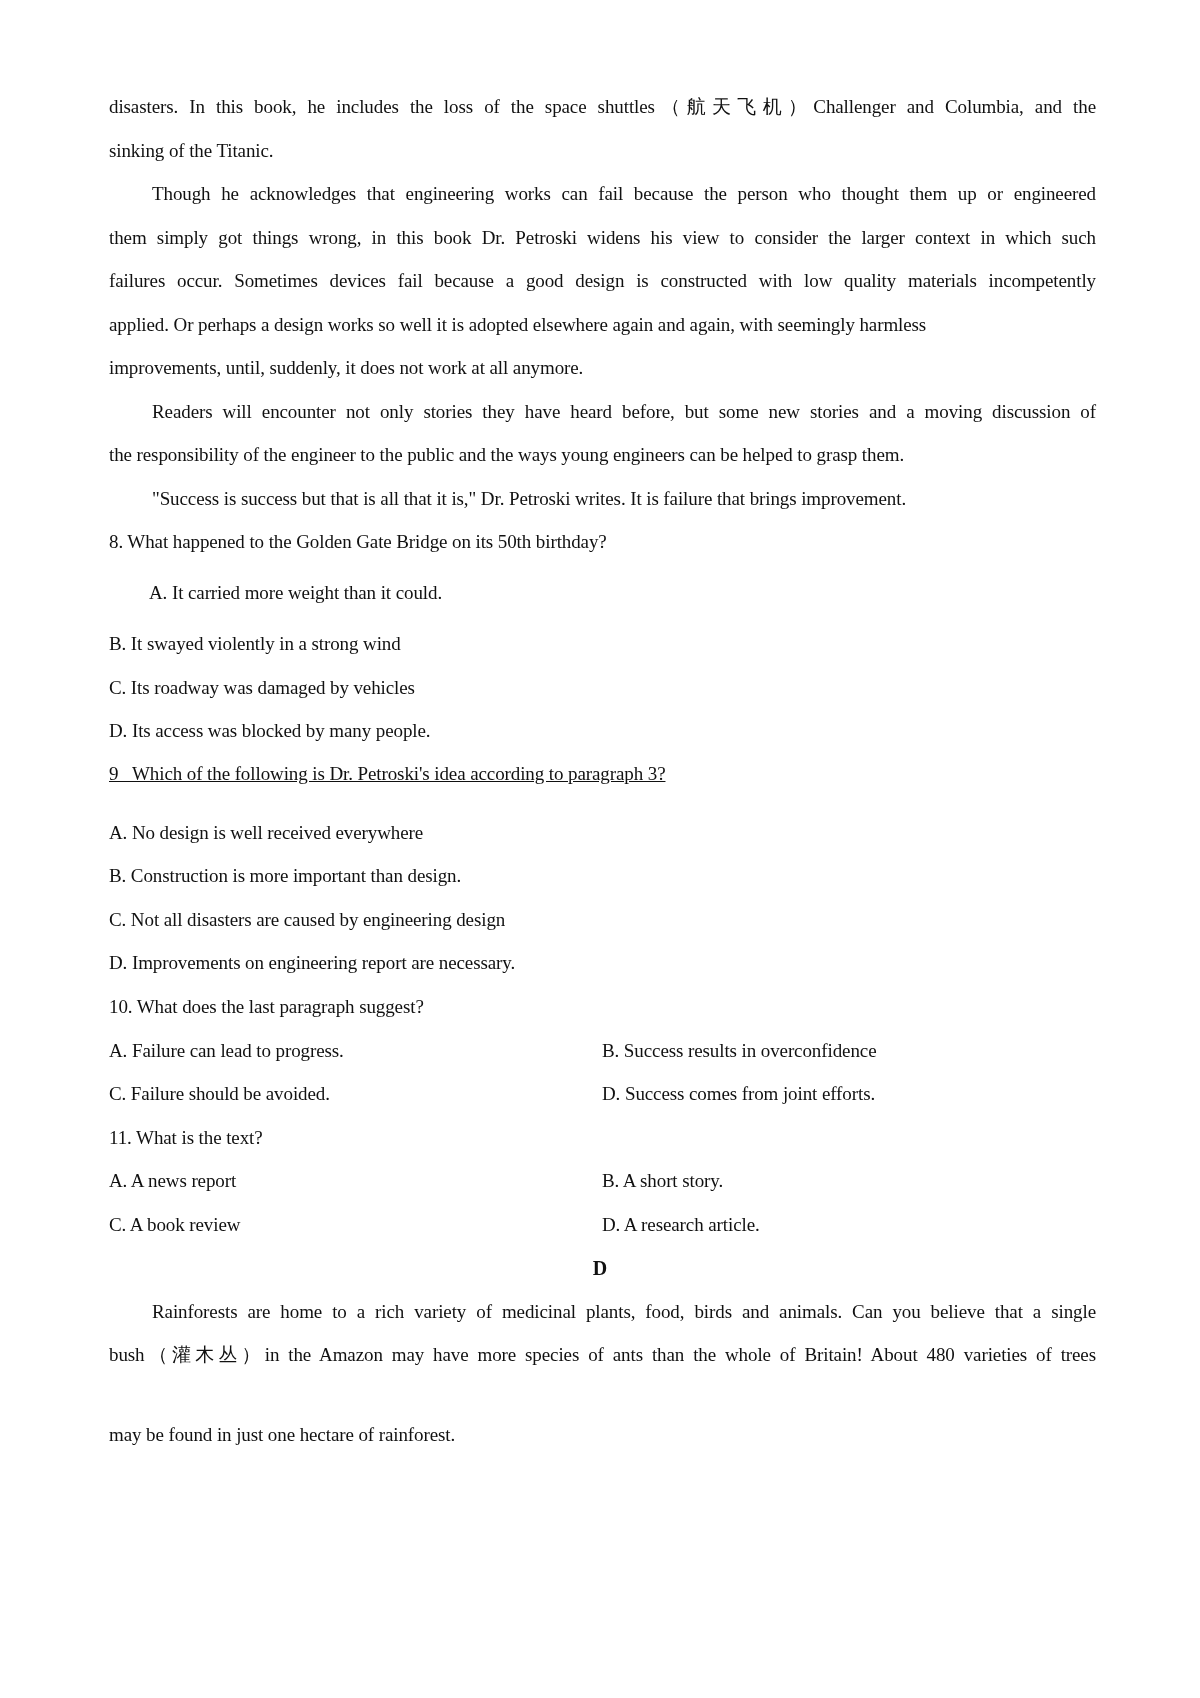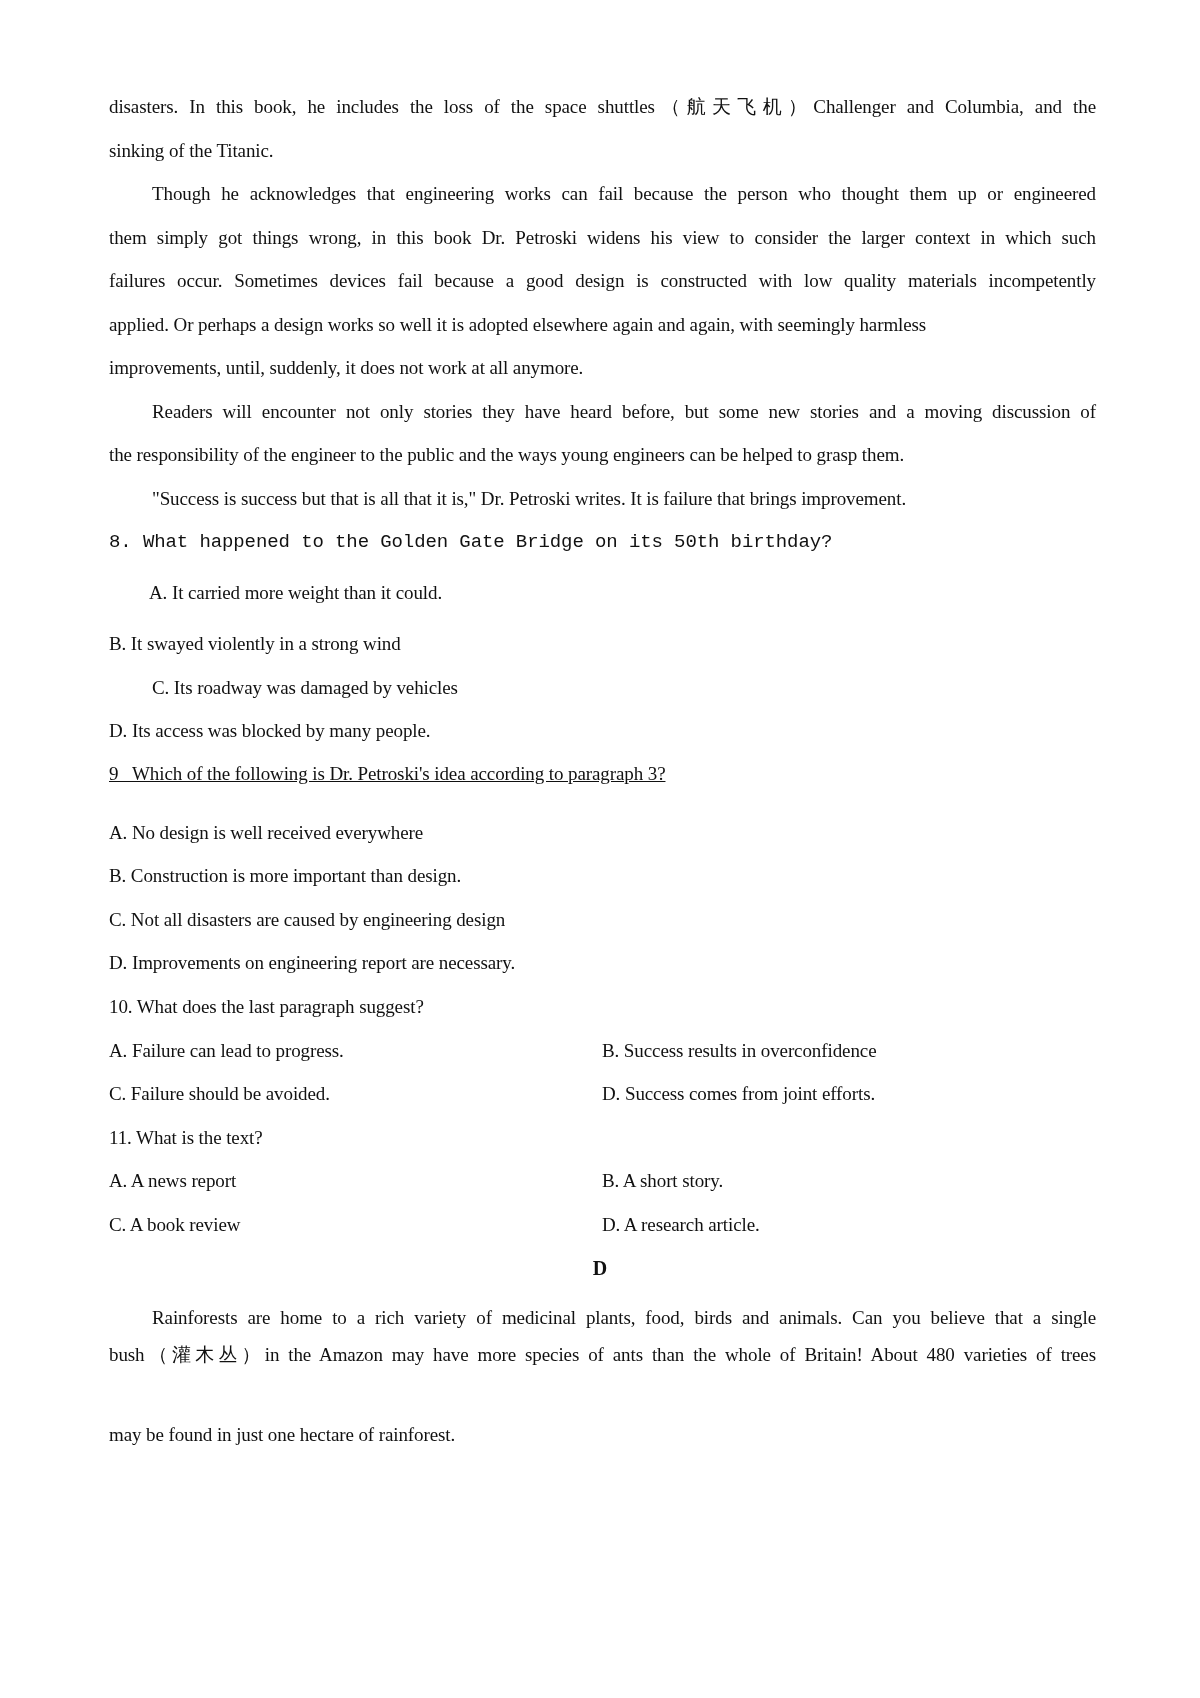--- a/index.html
+++ b/index.html
@@ -57,24 +57,24 @@
 <div>
   <div class="line" style="top:400px; left:152px; width:944px; text-align:justify; text-align-last:justify;">Readers will encounter not only stories they have heard before, but some new stories and a moving discussion of</div>
   <div class="line" style="top:443px; left:109px;">the responsibility of the engineer to the public and the ways young engineers can be helped to grasp them.</div>
 </div>
 
 <div>
   <div class="line" style="top:487px; left:152px;">"Success is success but that is all that it is," Dr. Petroski writes. It is failure that brings improvement.</div>
 </div>
 
 <div>
-  <div class="line" style="top:530px; left:109px;font-family:Liberation Mono, monospace;">8. What happened to the Golden Gate Bridge on its 50th birthday?</div>
+  <div class="line" style="top:530px; left:109px;">8. What happened to the Golden Gate Bridge on its 50th birthday?</div>
   <div class="line" style="top:581px; left:149px;">A. It carried more weight than it could.</div>
   <div class="line" style="top:632px; left:109px;">B. It swayed violently in a strong wind</div>
-  <div class="line" style="top:676px; left:109px;margin-left:43px;">C. Its roadway was damaged by vehicles</div>
+  <div class="line" style="top:676px; left:109px;">C. Its roadway was damaged by vehicles</div>
   <div class="line" style="top:719px; left:109px;">D. Its access was blocked by many people.</div>
 </div>
 
 <div>
   <div class="line" style="top:762px; left:109px; white-space:pre;text-decoration:underline;">9   Which of the following is Dr. Petroski's idea according to paragraph 3?</div>
   <div class="line" style="top:821px; left:109px;">A. No design is well received everywhere</div>
   <div class="line" style="top:864px; left:109px;">B. Construction is more important than design.</div>
   <div class="line" style="top:908px; left:109px;">C. Not all disasters are caused by engineering design</div>
   <div class="line" style="top:951px; left:109px;">D. Improvements on engineering report are necessary.</div>
 </div>
@@ -91,16 +91,16 @@
   <div class="line" style="top:1126px; left:109px;">11. What is the text?</div>
   <div class="line" style="top:1169px; left:109px;">A. A news report</div>
   <div class="line" style="top:1169px; left:602px;">B. A short story.</div>
   <div class="line" style="top:1213px; left:109px;text-align:center;">C. A book review</div>
   <div class="line" style="top:1213px; left:602px;text-align:center;">D. A research article.</div>
 </div>
 
 <div class="heading-d" style="top:1256px;">D</div>
 
 <div>
-  <div class="line" style="top:1300px; left:152px; width:944px; text-align:justify; text-align-last:justify;margin-top:6px;">Rainforests are home to a rich variety of medicinal plants, food, birds and animals. Can you believe that a single</div>
+  <div class="line" style="top:1300px; left:152px; width:944px; text-align:justify; text-align-last:justify;">Rainforests are home to a rich variety of medicinal plants, food, birds and animals. Can you believe that a single</div>
   <div class="line just" style="top:1343px;">bush（灌木丛）in the Amazon may have more species of ants than the whole of Britain! About 480 varieties of trees</div>
   <div class="line" style="top:1387px; left:109px;margin-top:36px;">may be found in just one hectare of rainforest.</div>
 </div>
 
 </body></html>

